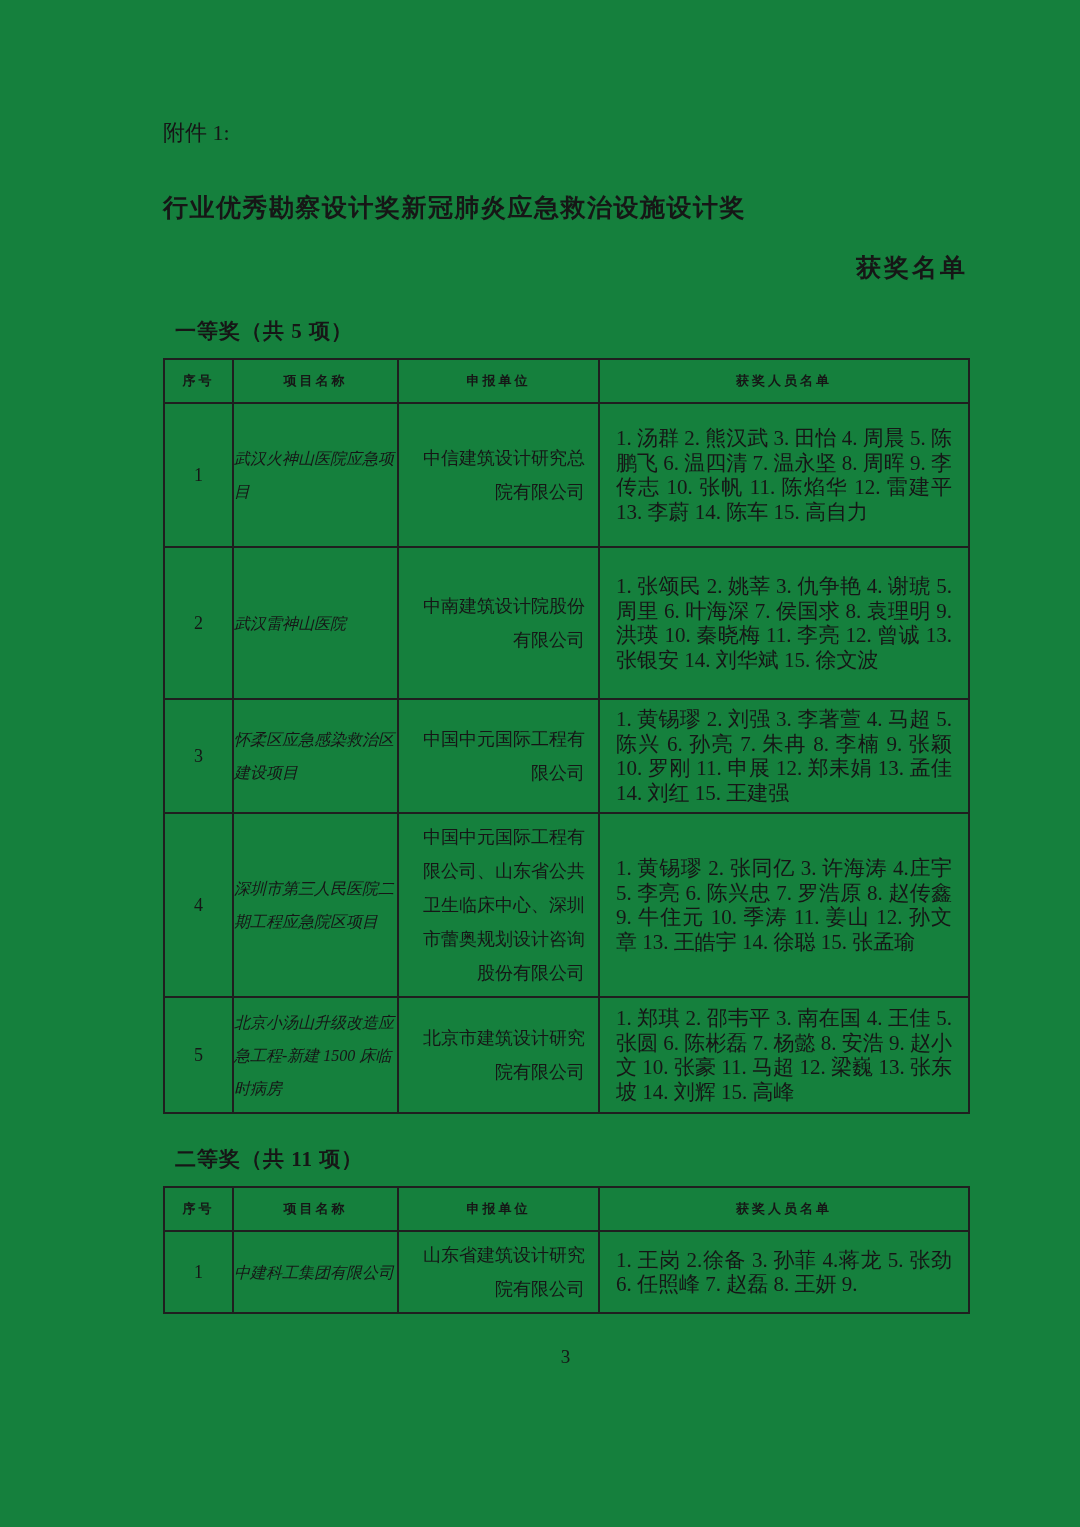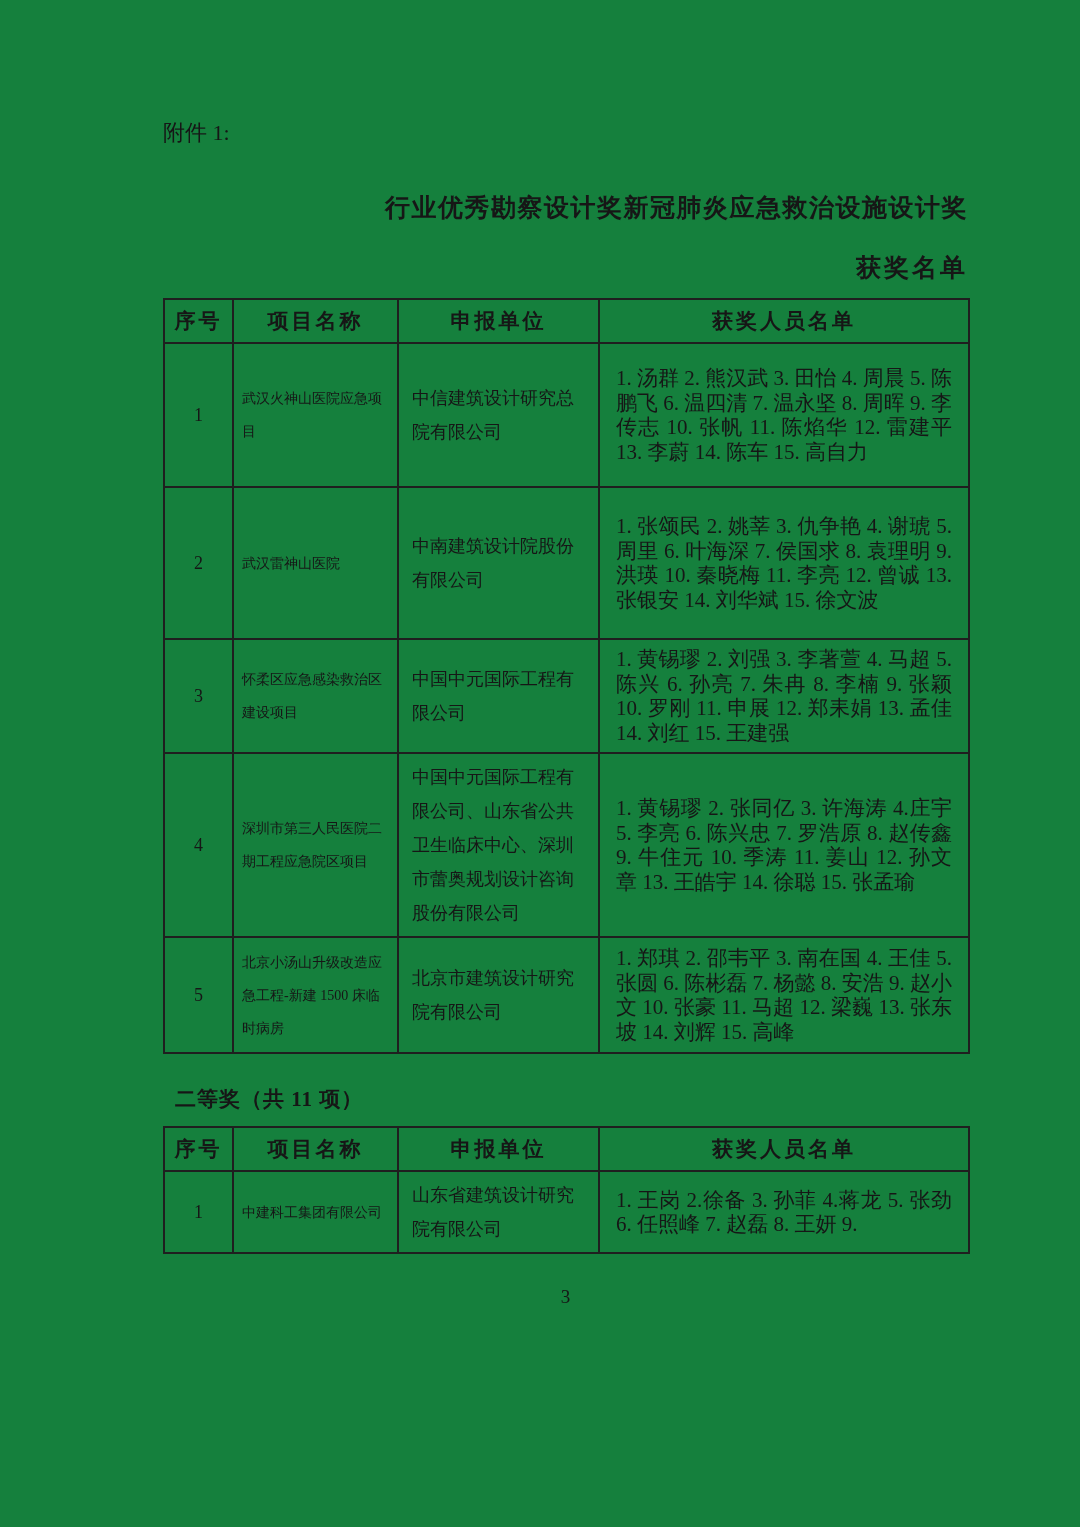--- a/index.html
+++ b/index.html
@@ -14,21 +14,21 @@
     width: 1080px; height: 1527px;
     padding: 118px 112px 0 163px;
     background: #15803d;
   }
   .attachment {
     font-size: 22px;
     line-height: 30px;
   }
   .doc-title {
     margin-top: 42px;
-    text-align: right;
+    text-align: left;
     font-size: 25px;
     line-height: 36px;
     font-weight: bold;
     letter-spacing: 1.5px;
   }
   .doc-subtitle {
     margin-top: 24px;
     text-align: right;
     font-size: 25px;
     line-height: 36px;
@@ -55,41 +55,43 @@
     border-collapse: collapse;
     table-layout: fixed;
     width: 805px;
     margin-top: 12px;
   }
   .award-table th, .award-table td {
     border: 2px solid #1f1f1f;
   }
   .award-table th {
     height: 44px;
-    font-size: 21px;
+    font-size: 13px;
     font-weight: bold;
     letter-spacing: 3px;
     text-align: center;
     vertical-align: middle;
   }
   .award-table td { vertical-align: middle; }
   td.cell-no {
     text-align: center;
     font-size: 18px;
     font-family: "Liberation Serif", "DejaVu Serif", serif;
   }
   td.cell-project {
-    padding: 6px 8px;
-    font-size: 14px;
+    padding: 6px 0;
+    font-size: 16px;
     line-height: 33px;
+    font-style: italic;
   }
   td.cell-unit {
     padding: 6px 13px;
     font-size: 18px;
     line-height: 34px;
+    text-align: right;
   }
   td.cell-people {
     padding: 6px 16px;
     font-size: 21px;
     line-height: 24.5px;
     text-align: justify;
   }
   
   #table-first tbody tr:nth-child(1) { height: 144px; }
   #table-first tbody tr:nth-child(2) { height: 152px; }
@@ -109,20 +111,21 @@
 <body>
 
 <div class="page">
 
   <div class="attachment">附件 1:</div>
 
   <div class="doc-title">行业优秀勘察设计奖新冠肺炎应急救治设施设计奖</div>
   <div class="doc-subtitle">获奖名单</div>
 
 
+  <div class="prize-heading">一等奖（共 5 项）</div>
 
   <table class="award-table" id="table-first">
     <colgroup>
       <col style="width:69px">
         <col style="width:165px">
         <col style="width:201px">
         <col style="width:370px">
     </colgroup>
     <thead>
       <tr>

